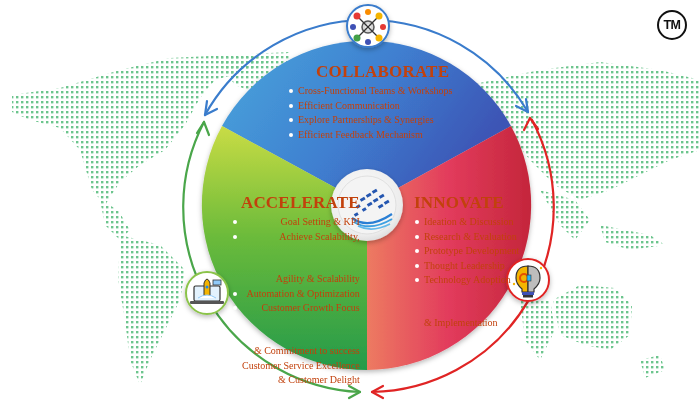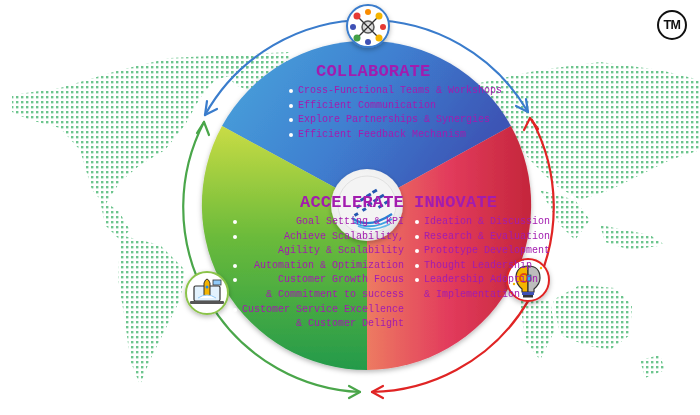--- a/index.html
+++ b/index.html
@@ -1,24 +1,24 @@
 <!DOCTYPE html>
 <html><head>
 <meta charset="utf-8">
 <style>
   html,body{margin:0;padding:0;background:#ffffff;}
   body{width:700px;height:415px;position:relative;overflow:hidden;font-family:"Liberation Sans",sans-serif;}
   .stage{position:absolute;left:0;top:0;width:700px;height:415px;}
   svg.art{position:absolute;left:0;top:0;}
-  .seg-text{position:absolute;color:#a21caf;font-family:Liberation Mono, monospace;}
+  .seg-text{position:absolute;color:#c2410c;font-family:Liberation Serif, serif;}
   .seg-title{font-weight:bold;font-size:17px;letter-spacing:0.2px;line-height:20px;}
   .seg-list{list-style:none;margin:2px 0 0 0;padding:0;}
   .seg-list li{font-size:10px;line-height:14.6px;position:relative;padding-left:10px;white-space:nowrap;}
   .seg-list li::before{content:"";position:absolute;left:1px;top:5px;width:4px;height:4px;border-radius:50%;background:#fff;}
-  .seg-list li.cont{padding-left:10px;}
+  .seg-list li.cont{padding-left:10px;margin-top:28px;}
   .seg-list li.cont::before{display:none;}
   .seg-list li.cont2{padding-left:22px;}
   .seg-list li.cont2::before{display:none;}
   #collab{left:288px;top:62px;}
   #collab .seg-title{margin-left:28px;}
   #accel{left:232px;top:193px;text-align:right;}
   #innov{left:414px;top:193px;}
   .tm{position:absolute;left:657px;top:10px;width:30px;height:30px;border:2.5px solid #111;border-radius:50%;box-sizing:border-box;font-weight:bold;font-size:12.5px;color:#111;display:flex;align-items:center;justify-content:center;letter-spacing:-0.5px;}
 </style>
 </head>
@@ -199,20 +199,20 @@
   </ul>
 </div>
 
 <div class="seg-text" id="innov">
   <div class="seg-title">INNOVATE</div>
   <ul class="seg-list">
     <li>Ideation &amp; Discussion</li>
     <li>Research &amp; Evaluation</li>
     <li>Prototype Development</li>
     <li>Thought Leadership</li>
-    <li>Leadership Adoption</li>
+    <li>Technology Adoption</li>
     <li class="cont">&amp; Implementation</li>
   </ul>
 </div>
 
 <div class="tm">TM</div>
 
 </div>
 
 </body></html>

